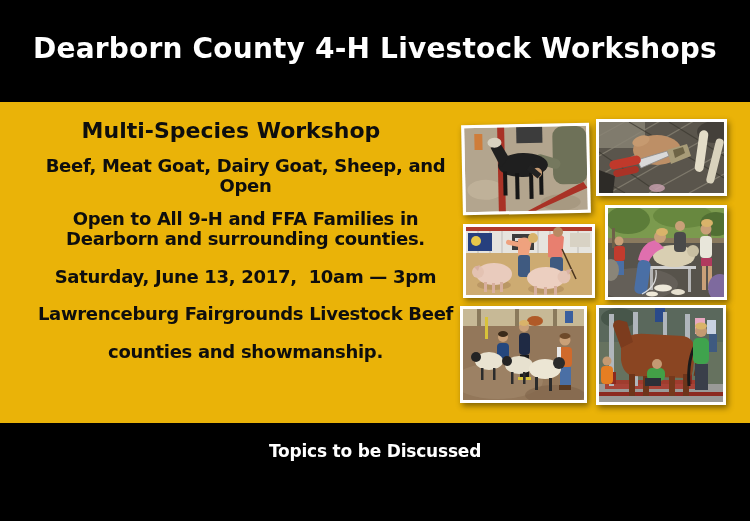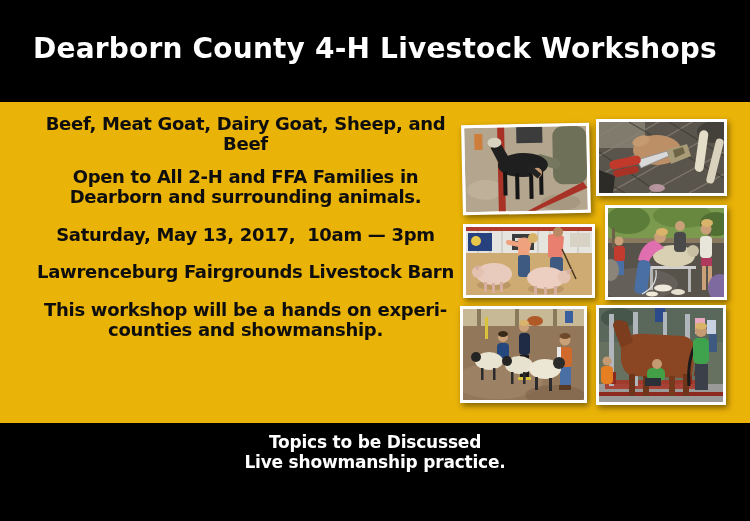--- a/index.html
+++ b/index.html
@@ -3,21 +3,21 @@
 <meta charset="utf-8">
 <style>
   html,body{margin:0;padding:0;background:#ffffff;}
   .flyer{
     position:relative;width:750px;height:521px;background:#eab308;overflow:hidden;
     font-family:"DejaVu Sans","Liberation Sans",sans-serif;font-weight:bold;color:#0e0e0e;
   }
   .band{position:absolute;left:0;width:750px;background:#000000;color:#ffffff;}
   .band-top{top:0;height:102px;display:flex;align-items:center;justify-content:center;padding-bottom:6px;box-sizing:border-box;}
   .band-top h1{margin:0;font-size:28px;letter-spacing:.2px;white-space:nowrap;font-weight:bold;}
-  .band-bottom{top:423px;height:98px;padding-top:9px;box-sizing:border-box;text-align:center;}
+  .band-bottom{top:423px;height:98px;padding-top:18px;box-sizing:border-box;text-align:center;}
   .fline{font-size:17px;line-height:20px;white-space:nowrap;letter-spacing:-.2px;}
   .left-col{position:absolute;left:0;top:102px;width:462px;text-align:center;}
   .heading{margin-top:16px;font-size:22px;line-height:26px;}
   .block{margin-top:13px;margin-left:29px;}
   .blk-species{margin-top:12px;}
   .blk-datetime{margin-top:18px;}
   .blk-location{margin-top:17px;}
   .blk-details{margin-top:18px;}
   .tline{font-size:18px;line-height:20px;letter-spacing:-.3px;white-space:nowrap;}
   .pre{white-space:pre;}
@@ -27,32 +27,32 @@
 </head>
 <body>
 
 <div class="flyer">
 
   <div class="band band-top">
     <h1>Dearborn County 4-H Livestock Workshops</h1>
   </div>
 
   <div class="left-col">
+    <div class="heading">Multi-Species Workshop</div>
     <div class="block blk-species">
       <div class="tline">Beef, Meat Goat, Dairy Goat, Sheep, and</div>
-      <div class="tline">Beef</div>
+      <div class="tline">Open</div>
     </div>
     <div class="block">
-      <div class="tline">Open to All 2-H and FFA Families in</div>
-      <div class="tline">Dearborn and surrounding animals.</div>
+      <div class="tline">Open to All 9-H and FFA Families in</div>
+      <div class="tline">Dearborn and surrounding counties.</div>
     </div>
-    <div class="block blk-datetime tline pre">Saturday, May 13, 2017,  10am — 3pm</div>
-    <div class="block blk-location tline">Lawrenceburg Fairgrounds Livestock Barn</div>
+    <div class="block blk-datetime tline pre">Saturday, June 13, 2017,  10am — 3pm</div>
+    <div class="block blk-location tline">Lawrenceburg Fairgrounds Livestock Beef</div>
     <div class="block blk-details">
-      <div class="tline">This workshop will be a hands on experi-</div>
       <div class="tline">counties and showmanship.</div>
     </div>
   </div>
 
   <div class="photo" style="left:462px;top:124px;transform:rotate(-1.2deg);">
     <svg width="122" height="84" viewBox="0 0 122 84" preserveAspectRatio="none">
       <rect width="122" height="84" fill="#b3a58e"></rect>
       <ellipse cx="20" cy="62" rx="18" ry="10" fill="#c4b79e" opacity=".7"></ellipse>
       <ellipse cx="95" cy="76" rx="20" ry="8" fill="#a2947c" opacity=".7"></ellipse>
       <rect x="10" y="6" width="8" height="16" fill="#cf7d3a"></rect>
@@ -254,16 +254,15 @@
       <path d="M98 34 Q88 50 90 78" stroke="#1a1a1a" stroke-width="3" fill="none"></path>
       <rect x="94" y="30" width="16" height="26" rx="5" fill="#3fa34d"></rect>
       <circle cx="102" cy="23" r="6" fill="#c49a72"></circle>
       <ellipse cx="102" cy="18" rx="6" ry="3.5" fill="#d9b36a"></ellipse>
       <rect x="96" y="56" width="13" height="26" fill="#3a3f4a"></rect>
     </svg>
   </div>
 
   <div class="band band-bottom">
     <div class="fline">Topics to be Discussed</div>
-    <div class="fline">Live showmanship practice.</div>
   </div>
 
 </div>
 
 </body></html>

